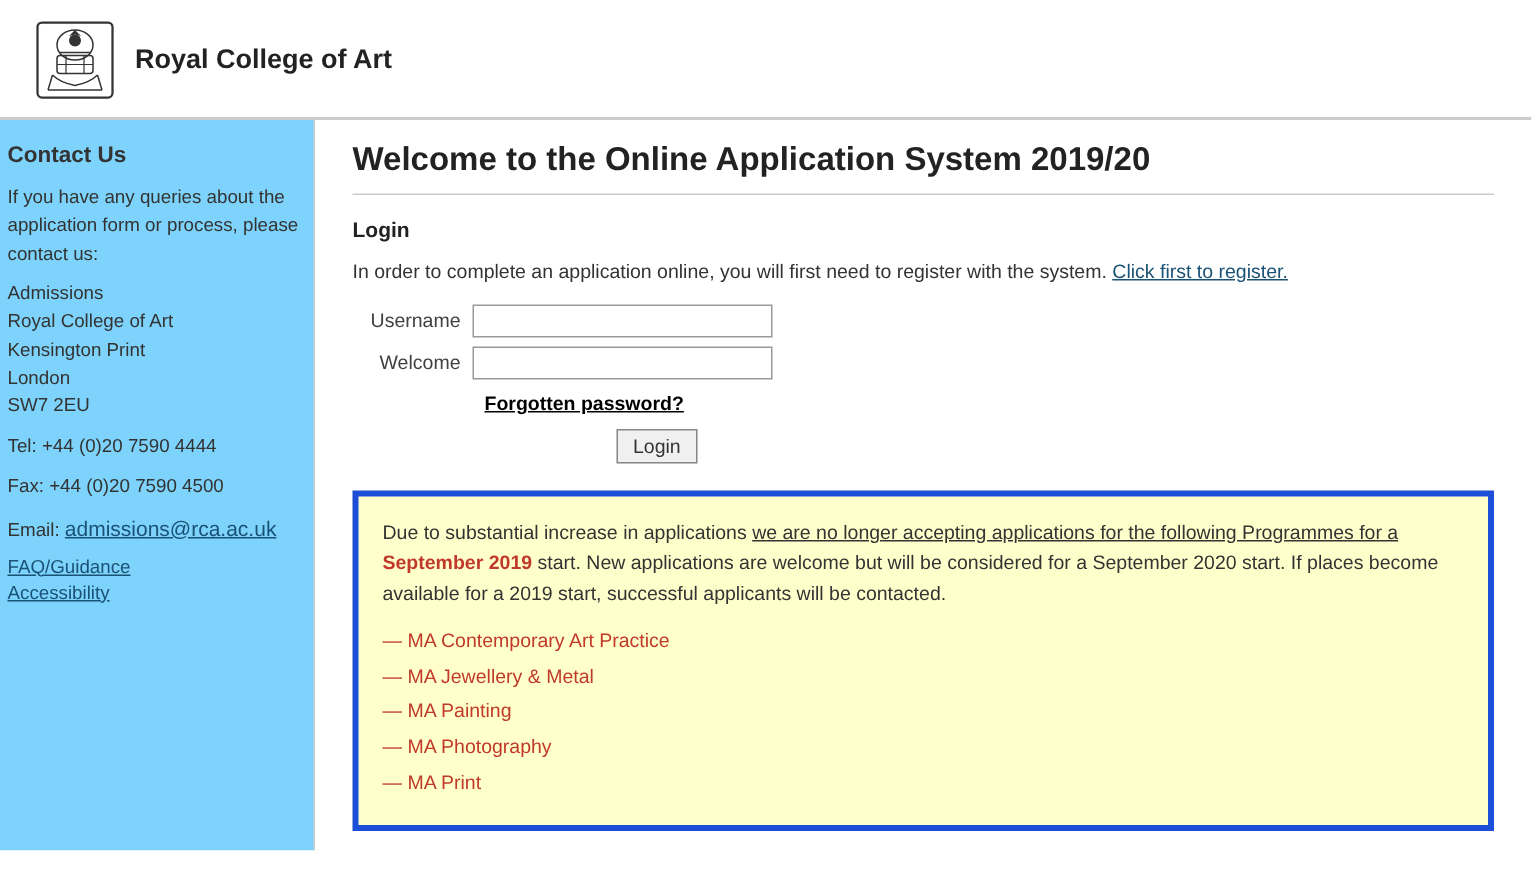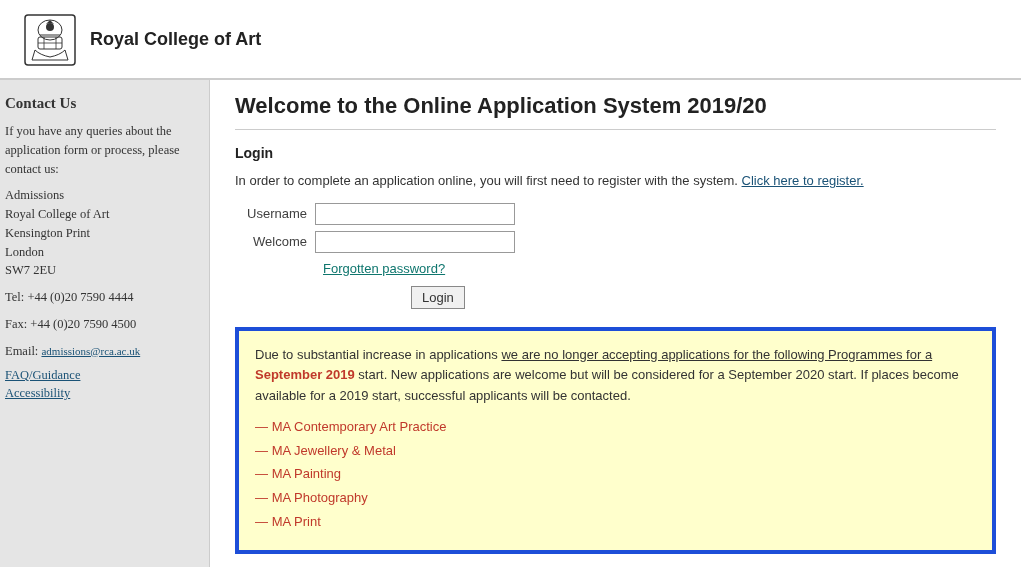--- a/index.html
+++ b/index.html
@@ -39,40 +39,39 @@
     .layout {
       display: flex;
       min-height: 460px;
     }
     
     .sidebar {
       width: 210px;
       min-width: 210px;
       padding: 15px 10px 15px 5px;
       border-right: 1px solid #ccc;
-      background: #e5e5e5;
-      font-family: Liberation Serif, serif;
+      background: #7dd3fc;
     }
     .sidebar-contact-title {
       font-size: 15px;
       font-weight: bold;
       color: #333;
       margin-bottom: 10px;
     }
     .sidebar-text {
       font-size: 12.5px;
       color: #333;
       line-height: 1.5;
       margin-bottom: 8px;
     }
     .sidebar-link {
       color: #1a5276;
       text-decoration: underline;
       cursor: pointer;
-      font-size: 11px;
+      font-size: 14px;
     }
     .sidebar-links-section {
       margin-top: 8px;
     }
     .sidebar-links-section a {
       display: block;
       color: #1a5276;
       text-decoration: underline;
       cursor: pointer;
       font-size: 12.5px;
@@ -128,24 +127,25 @@
       height: 22px;
       border: 1px solid #999;
       padding: 2px 4px;
       font-size: 13px;
     }
     .forgot-password-row {
       margin-left: 88px;
       margin-bottom: 10px;
     }
     .forgot-password-row a {
-      color: #0f766e;
-      text-decoration: underline;
-      cursor: pointer;
-      font-size: 13px;
+      color: #000000;
+      text-decoration: underline;
+      cursor: pointer;
+      font-size: 13px;
+      font-weight: bold;
     }
     .login-button {
       margin-left: 88px;
       padding: 3px 10px;
       background: #f0f0f0;
       border: 1px solid #888;
       cursor: pointer;
       font-size: 13px;
       color: #333;
     }
@@ -233,21 +233,21 @@
     </div>
   </div>
 
   <div class="main-content">
     <div class="page-title">Welcome to the Online Application System 2019/20</div>
 
     <div class="login-section-title">Login</div>
 
     <div class="login-intro">
       <span>In order to complete an application online, you will first need to register with the system.</span>
-      <a>Click here to register.</a>
+      <a>Click first to register.</a>
     </div>
 
     <div class="form-table">
       <div class="form-row">
         <label class="form-label">Username</label>
         <input class="form-input" type="text" style="">
       </div>
       <div class="form-row">
         <label class="form-label">Welcome</label>
         <input class="form-input" type="password" style="">

